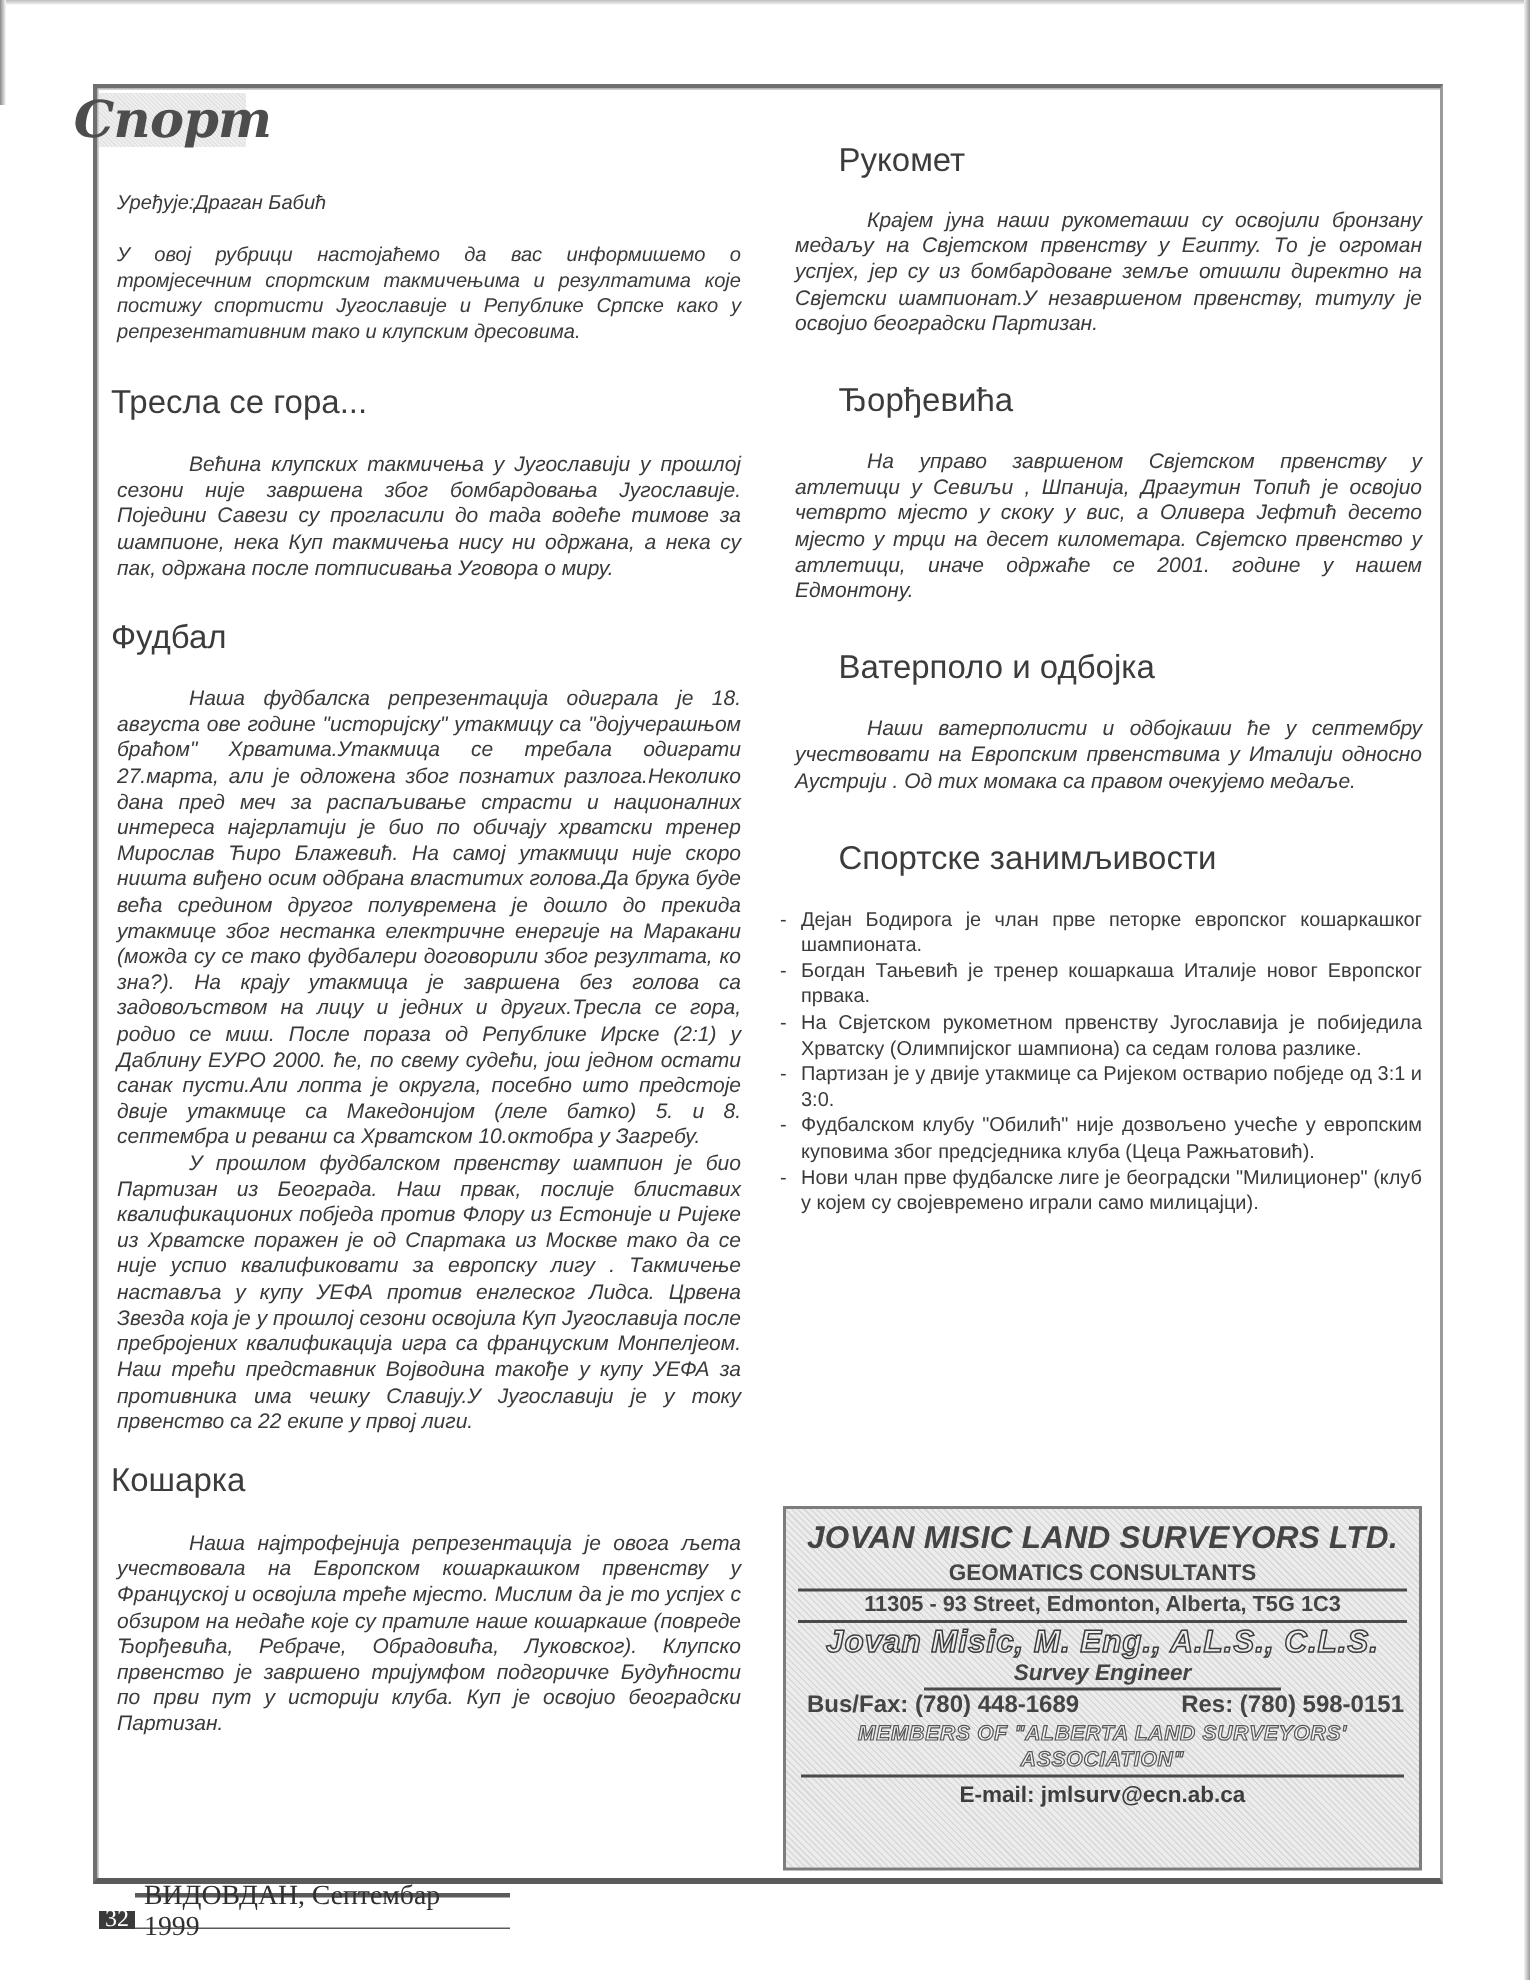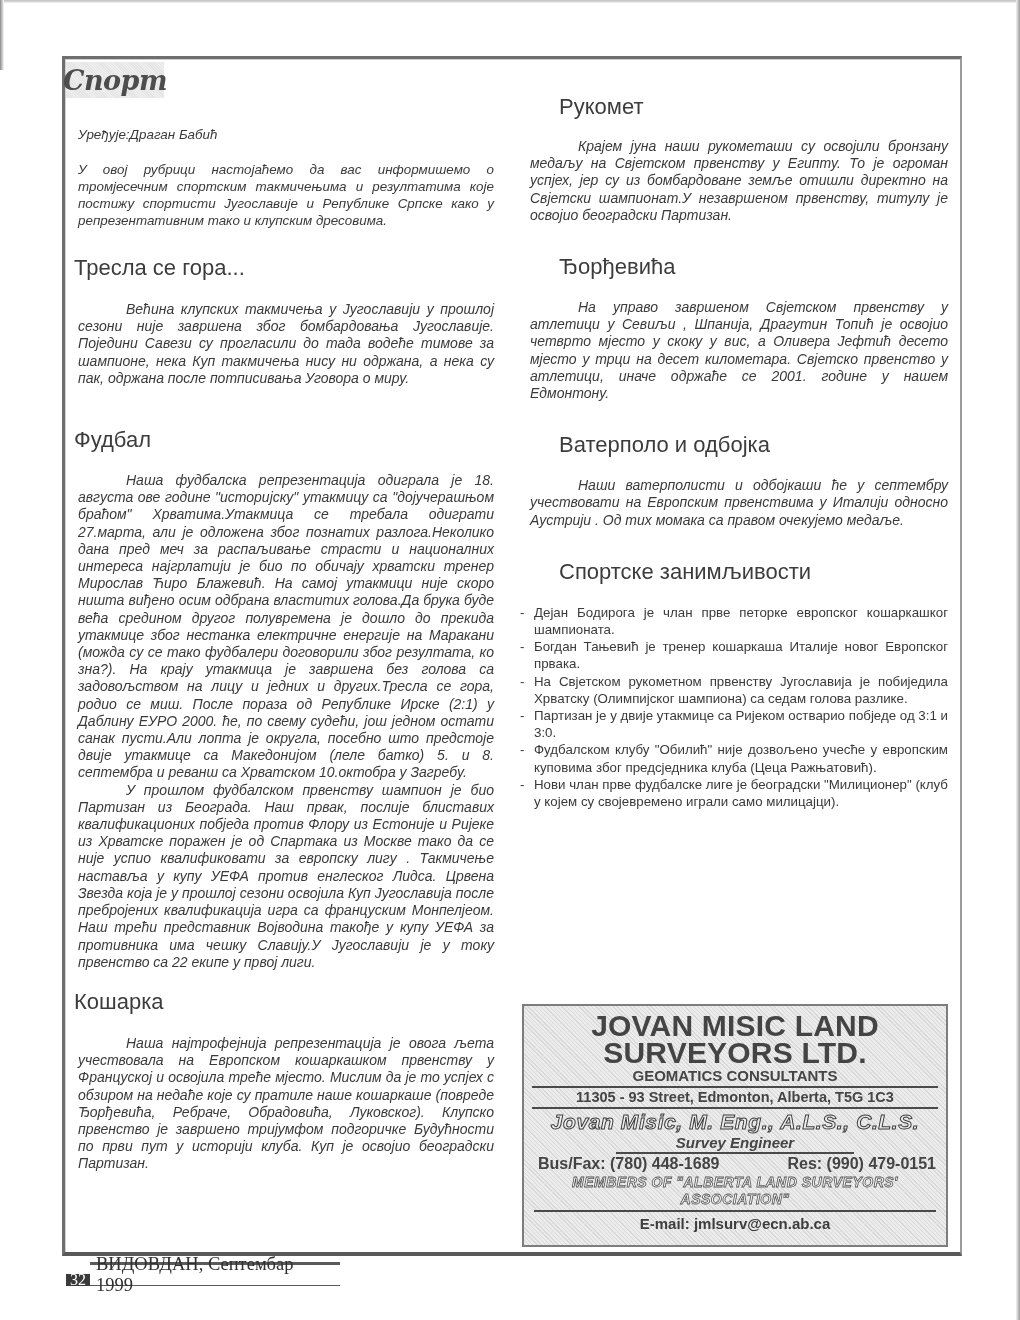--- a/index.html
+++ b/index.html
@@ -17,21 +17,21 @@
     box-shadow: 1px 1px 0 #cfcfcf inset;
   }
 
   .section-logo {
     position: absolute; left: 66px; top: 62px; width: 98px; height: 36px;
     background: repeating-linear-gradient(45deg, #e4e4e4 0 1px, #efefef 1px 2px);
     display: flex; align-items: center; justify-content: center;
   }
   .section-logo span {
     font-family: "DejaVu Serif", serif; font-style: italic; font-weight: bold;
-    font-size: 27px; color: #4d4d4d; letter-spacing: -0.5px;
+    font-size: 34px; color: #4d4d4d; letter-spacing: -0.5px;
   }
 
   .col { position: absolute; }
   .col-left { left: 78px; top: 126px; width: 416px; }
   .col-right { left: 530px; top: 94px; width: 418px; }
 
   .editor { font-style: italic; font-size: 13.4px; line-height: 17px; margin-bottom: 18px; }
   .intro { font-style: italic; font-size: 13.4px; line-height: 17px; text-align: justify; }
 
   h2.heading { font-weight: normal; font-size: 22px; color: #3c3c3c; line-height: 26px; margin-left: 29px; }
@@ -40,21 +40,21 @@
   .list { list-style: none; font-size: 13.3px; line-height: 17.2px; }
   .list li { position: relative; padding-left: 12px; text-align: justify; }
   .list li::before { content: "-"; position: absolute; left: -2px; top: 0; }
 
   .ad {
     position: absolute; left: 522px; top: 1004px; width: 426px; height: 243px;
     border: 2px solid #7d7d7d;
     background: repeating-linear-gradient(45deg, #d9d9d9 0 1px, #ececec 1px 3px);
     text-align: center; font-weight: bold; color: #3d3d3d;
   }
-  .ad .company { font-size: 30px; line-height: 27px; margin-top: 6px; letter-spacing: 0.2px; color: #444; }
+  .ad .company { font-style: italic; font-size: 21px; line-height: 27px; margin-top: 6px; letter-spacing: 0.2px; color: #444; }
   .ad .tagline { font-size: 15px; line-height: 18px; margin-top: 1px; color: #454545; }
   .ad .rule { height: 2px; background: #4a4a4a; margin: 1px 8px 0 8px; }
   .ad .address { font-size: 14.5px; line-height: 18px; color: #444; }
   .ad .engineer {
     font-style: italic; font-size: 21px; line-height: 24px; margin-top: 1px;
     color: #eeeeee; -webkit-text-stroke: 1px #3b3b3b; letter-spacing: 0.6px;
   }
   .ad .title { font-style: italic; font-size: 15px; line-height: 18px; color: #444; display: inline-block; border-bottom: 2px solid #4a4a4a; padding: 0 60px; }
   .ad .phones { display: flex; justify-content: space-between; padding: 0 10px 0 14px; font-size: 16px; line-height: 20px; color: #444; }
   .ad .members {
@@ -89,21 +89,21 @@
 
 <div class="col col-left">
   <p class="editor">Уређује:Драган Бабић</p>
   <p class="intro">У овој рубрици настојаћемо да вас информишемо о тромјесечним спортским такмичењима и резултатима које постижу спортисти Југославије и Републике Српске како у репрезентативним тако и клупским дресовима.</p>
 
   <div style="margin-top:26px;">
     <h2 class="heading" style="margin-left:-4px;">Тресла се гора...</h2>
     <p class="para" style="margin-top:20px;">Већина клупских такмичења у Југославији у прошлој сезони није завршена због бомбардовања Југославије. Поједини Савези су прогласили до тада водеће тимове за шампионе, нека Куп такмичења нису ни одржана, а нека су пак, одржана после потписивања Уговора о миру.</p>
   </div>
 
-  <div style="margin-top:40px;">
+  <div style="margin-top:25px;">
     <h2 class="heading" style="margin-left:-4px;">Фудбал</h2>
     <p class="para" style="margin-top:19px;">Наша фудбалска репрезентација одиграла је 18. августа ове године "историјску" утакмицу са "дојучерашњом браћом" Хрватима.Утакмица се требала одиграти 27.марта, али је одложена због познатих разлога.Неколико дана пред меч за распаљивање страсти и националних интереса најгрлатији је био по обичају хрватски тренер Мирослав Ћиро Блажевић. На самој утакмици није скоро ништа виђено осим одбрана властитих голова.Да брука буде већа средином другог полувремена је дошло до прекида утакмице због нестанка електричне енергије на Маракани (можда су се тако фудбалери договорили због резултата, ко зна?). На крају утакмица је завршена без голова са задовољством на лицу и једних и других.Тресла се гора, родио се миш. После пораза од Републике Ирске (2:1) у Даблину ЕУРО 2000. ће, по свему судећи, још једном остати санак пусти.Али лопта је округла, посебно што предстоје двије утакмице са Македонијом (леле батко) 5. и 8. септембра и реванш са Хрватском 10.октобра у Загребу.</p>
     <p class="para">У прошлом фудбалском првенству шампион је био Партизан из Београда. Наш првак, послије блиставих квалификационих побједа против Флору из Естоније и Ријеке из Хрватске поражен је од Спартака из Москве тако да се није успио квалификовати за европску лигу . Такмичење наставља у купу УЕФА против енглеског Лидса. Црвена Звезда која је у прошлој сезони освојила Куп Југославија после пребројених квалификација игра са француским Монпелјеом. Наш трећи представник Војводина такође у купу УЕФА за противника има чешку Славију.У Југославији је у току првенство са 22 екипе у првој лиги.</p>
   </div>
 
   <div style="margin-top:18px;">
     <h2 class="heading" style="margin-left:-4px;">Кошарка</h2>
     <p class="para" style="margin-top:20px;">Наша најтрофејнија репрезентација је овога љета учествовала на Европском кошаркашком првенству у Француској и освојила треће мјесто. Мислим да је то успјех с обзиром на недаће које су пратиле наше кошаркаше (повреде Ђорђевића, Ребраче, Обрадовића, Луковског). Клупско првенство је завршено тријумфом подгоричке Будућности по први пут у историји клуба. Куп је освојио београдски Партизан.</p>
   </div>
 </div>
@@ -140,21 +140,21 @@
 <div class="ad">
   <div class="company">JOVAN MISIC LAND SURVEYORS LTD.</div>
   <div class="tagline">GEOMATICS CONSULTANTS</div>
   <div class="rule"></div>
   <div class="address">11305 - 93 Street, Edmonton, Alberta, T5G 1C3</div>
   <div class="rule"></div>
   <div class="engineer">Jovan Misic, M. Eng., A.L.S., C.L.S.</div>
   <div><span class="title">Survey Engineer</span></div>
   <div class="phones">
     <span>Bus/Fax: (780) 448-1689</span>
-    <span>Res: (990) 479-0151</span>
+    <span>Res: (780) 598-0151</span>
   </div>
   <div class="members" style="padding:0 40px;">MEMBERS OF "ALBERTA LAND SURVEYORS' ASSOCIATION"</div>
   <div class="rule" style="margin:2px 10px 0 10px;"></div>
   <div class="email">E-mail: jmlsurv@ecn.ab.ca</div>
 </div>
 
 <div class="footer">
   <div class="page-num">32</div>
   <div class="masthead">ВИДОВДАН, Септембар 1999</div>
 </div>

